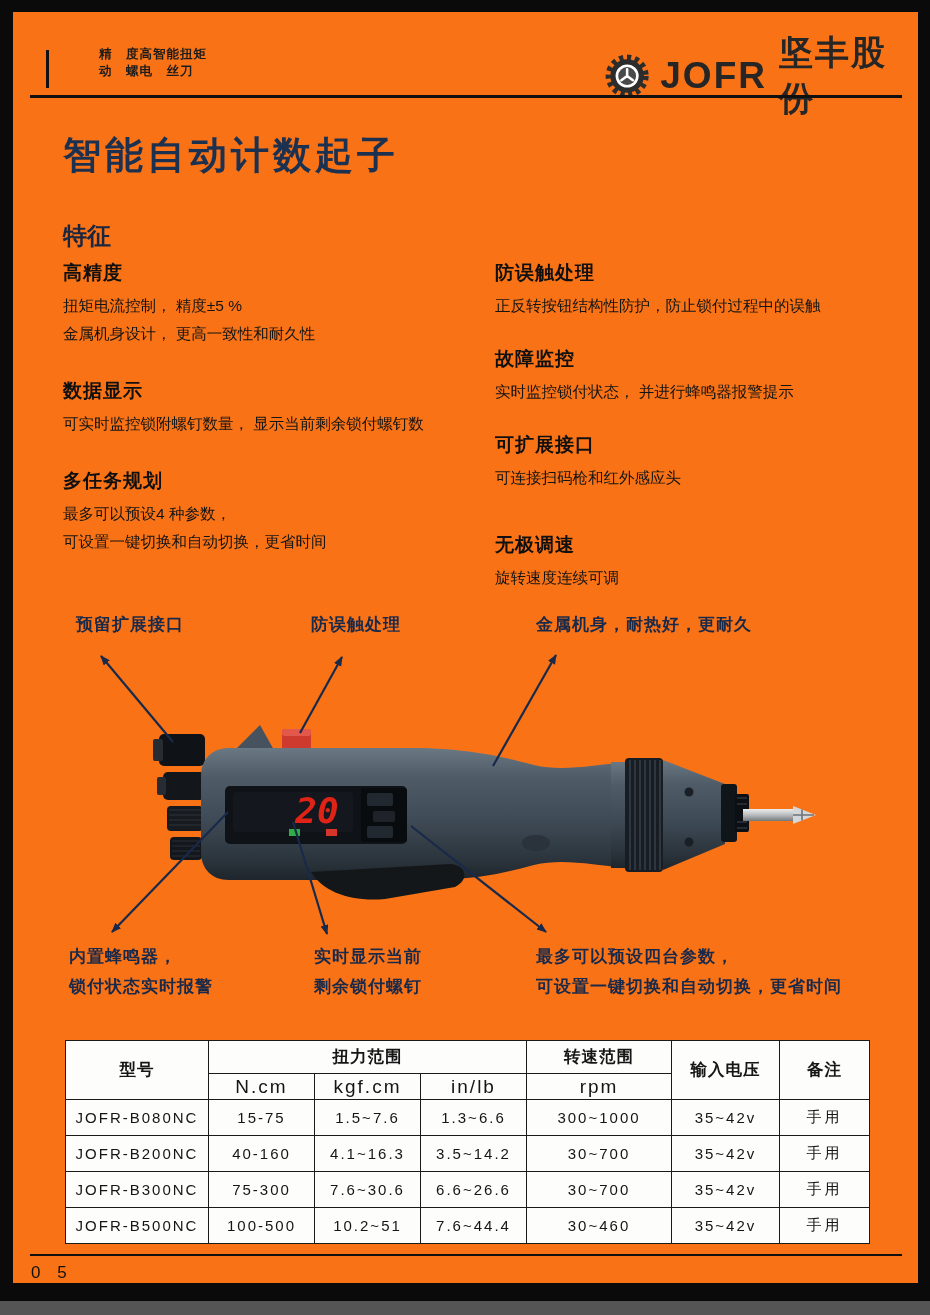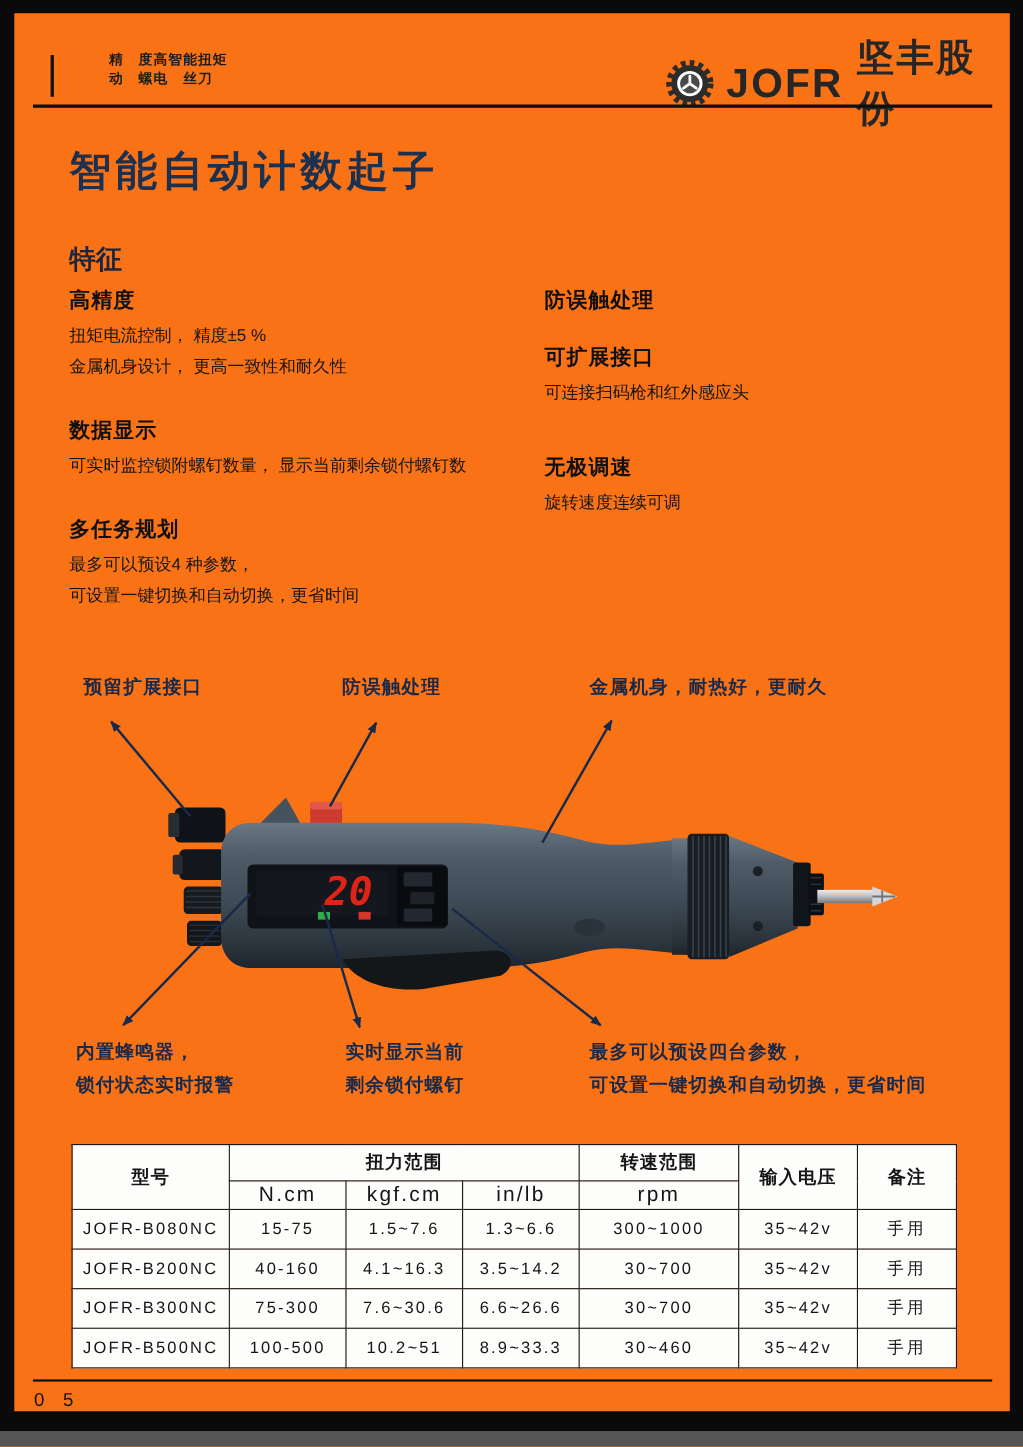--- a/index.html
+++ b/index.html
@@ -78,20 +78,25 @@
     <div class="feature" style="margin-top:30px;">
       <h3>多任务规划</h3>
       <div class="line">最多可以预设4 种参数，</div>
       <div class="line">可设置一键切换和自动切换，更省时间</div>
     </div>
   </div>
 
   <div class="col right">
     <div class="feature">
       <h3>防误触处理</h3>
+      <div class="line">正反转按钮结构性防护，防止锁付过程中的误触</div>
+    </div>
+    <div class="feature" style="margin-top:26px;">
+      <h3>故障监控</h3>
+      <div class="line">实时监控锁付状态， 并进行蜂鸣器报警提示</div>
     </div>
     <div class="feature" style="margin-top:26px;">
       <h3>可扩展接口</h3>
       <div class="line">可连接扫码枪和红外感应头</div>
     </div>
     <div class="feature" style="margin-top:40px;">
       <h3>无极调速</h3>
       <div class="line">旋转速度连续可调</div>
     </div>
   </div>
@@ -238,21 +243,21 @@
         <td>7.6~30.6</td>
         <td>6.6~26.6</td>
         <td>30~700</td>
         <td>35~42v</td>
         <td class="cn">手用</td>
       </tr>
       <tr>
         <td>JOFR-B500NC</td>
         <td>100-500</td>
         <td>10.2~51</td>
-        <td>8.9~33.3</td>
+        <td>7.6~44.4</td>
         <td>30~460</td>
         <td>35~42v</td>
         <td class="cn">手用</td>
       </tr>
     </tbody>
   </table>
 
   <div class="footer-rule"></div>
   <div class="page-number">0 5</div>
 

